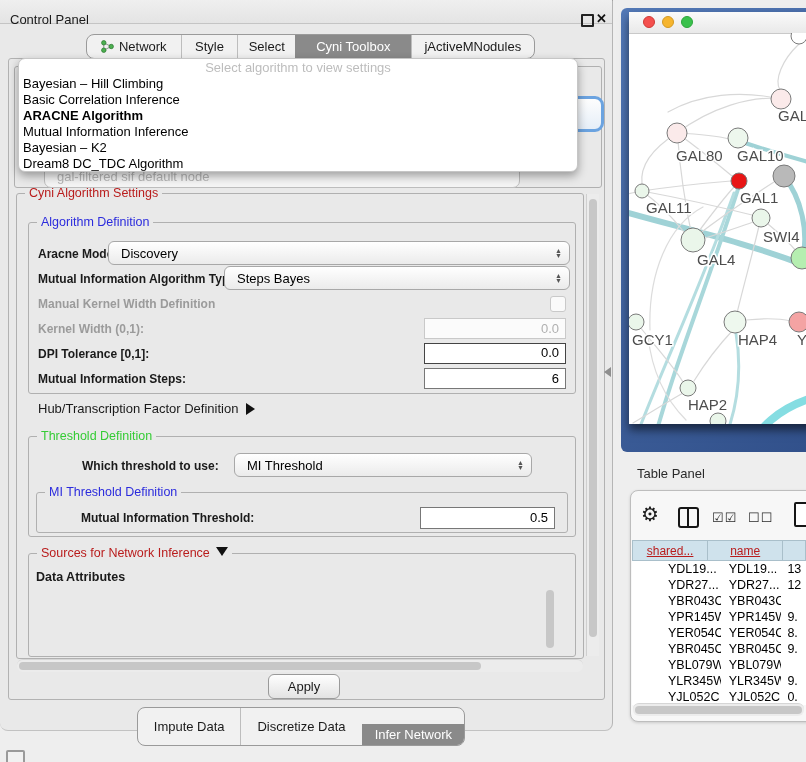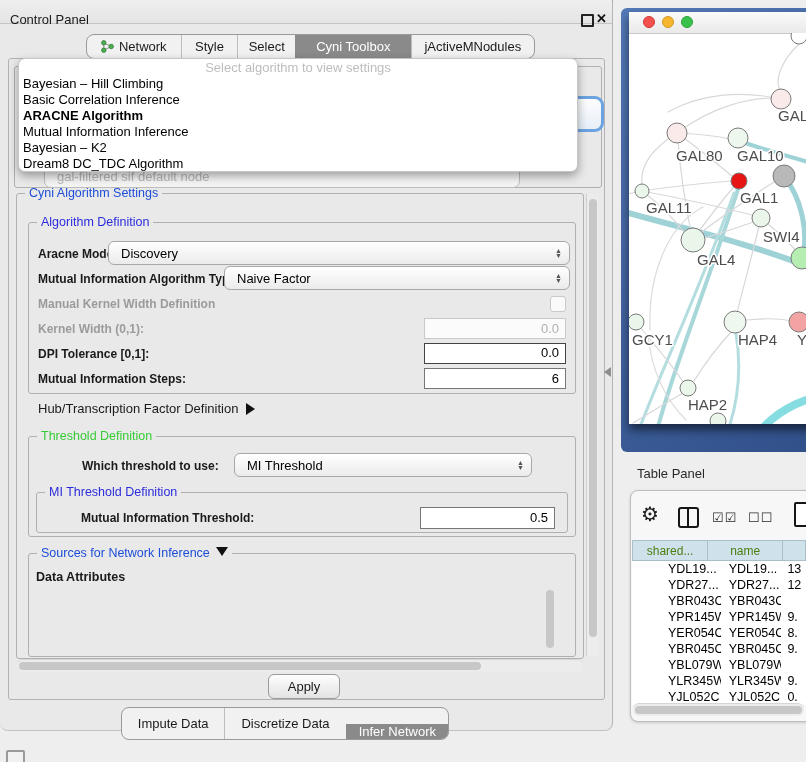--- a/index.html
+++ b/index.html
@@ -20,30 +20,30 @@
   .close-icon{left:596px;top:11px;font-size:13px;font-weight:bold;color:#111;}
 
   
   .seg{display:flex;border:1px solid #9a9a9a;border-radius:8px;background:#f1f1f1;
        overflow:hidden;box-sizing:border-box;}
   .seg .tab{display:flex;align-items:center;justify-content:center;
        font-size:13px;color:#1a1a1a;border-left:1px solid #bdbdbd;box-sizing:border-box;}
   .seg .tab:first-child{border-left:none;}
   .seg .tab.sel{background:#8a8a8a;color:#fff;border-left-color:#8a8a8a;}
   .top-tabs{left:86px;top:34px;width:449px;height:25px;}
-  .bot-tabs{left:121px;top:707px;width:328px;height:33px;}
+  .bot-tabs{left:137px;top:707px;width:328px;height:39px;}
   .net-ico{width:13px;height:13px;margin-right:5px;}
 
   .content{left:8px;top:58px;width:597px;height:642px;background:#e9e9e9;
       border:1px solid #b2b2b2;border-radius:3px;box-sizing:border-box;}
 
   
   .group{border:1px solid #b0b0b0;border-radius:3px;}
   .gtitle{position:absolute;top:-8px;left:8px;background:#e9e9e9;padding:0 4px;
-      font-size:12.5px;color:#1d4ed8;white-space:nowrap;}
+      font-size:12.5px;color:#b91c1c;white-space:nowrap;}
   .gtitle.blue{color:#2b2bdd;}
   .gtitle.green{color:#35cc35;}
 
   
   .dd{left:18px;top:58px;width:560px;height:114px;background:#fff;
       border:1px solid #c6c6c6;border-radius:7px;z-index:10;
       box-shadow:0 4px 10px rgba(0,0,0,.35);box-sizing:border-box;}
   .dd-prompt{text-align:center;color:#bdbdbd;font-size:13px;height:16px;padding-top:1px;}
   .dd-item{height:16px;line-height:16px;font-size:13px;color:#000;padding-left:4px;white-space:nowrap;}
   .dd-item.bold{font-weight:bold;}
@@ -114,22 +114,22 @@
       box-shadow:0 1px 3px rgba(0,0,0,.15);}
   .gear{left:641px;top:504px;font-size:20px;color:#1c1c1c;line-height:20px;}
   .cols-icon{left:678px;top:507px;width:17px;height:17px;border:2px solid #161616;border-radius:3px;}
   .cols-icon div{position:absolute;left:7px;top:0;width:2px;height:100%;background:#161616;}
   .cbx{font-size:13px;color:#2a2a2a;letter-spacing:1px;}
   .doc-icon{left:794px;top:502px;width:16px;height:21px;border:2px solid #161616;border-radius:2px;background:#fff;}
 
   .tbl{left:632px;top:540px;width:174px;}
   .tbl-head{display:flex;height:21px;background:#cfe2ec;border:1px solid #a9bfca;
       box-sizing:border-box;}
-  .tbl-head .hc{font-size:12px;color:#4d7c0f;display:flex;align-items:center;
-      justify-content:center;border-right:1px solid #a9bfca;box-sizing:border-box;}
+  .tbl-head .hc{font-size:12px;color:#b91c1c;display:flex;align-items:center;
+      justify-content:center;border-right:1px solid #a9bfca;box-sizing:border-box;text-decoration:underline;}
   .tbl-body{background:#fff;}
   .tbl-row{display:flex;height:16px;line-height:16px;font-size:12.5px;color:#000;padding-left:28px;}
   .tbl-row .c{overflow:hidden;white-space:nowrap;box-sizing:border-box;}
   .c1{width:76px;padding-left:8px;}
   .c2{width:76px;padding-left:8px;}
   .c3{width:30px;padding-left:6px;}
 
   .tp-hscroll{left:633px;top:703px;width:171px;height:12px;}
   .mini-icon{left:6px;top:750px;width:15px;height:14px;border:2px solid #9a9a9a;
       border-radius:2px;background:#f1f1f1;}
@@ -209,21 +209,21 @@
   <div class="abs combo" style="left:108px;top:241px;width:462px;height:24px;">
     <span>Discovery</span>
     <span class="stepper">
         <span>▲</span>
         <span>▼</span>
       </span>
   </div>
 
   <div class="abs lbl" style="left:38px;top:272px;">Mutual Information Algorithm Type:</div>
   <div class="abs combo" style="left:224px;top:266px;width:346px;height:24px;">
-    <span>Naive Factor</span>
+    <span>Steps Bayes</span>
     <span class="stepper">
         <span>▲</span>
         <span>▼</span>
       </span>
   </div>
 
   <div class="abs lbl-dis" style="left:38px;top:297px;">Manual Kernel Width Definition</div>
   <div class="abs chk" style="left:550px;top:296px;"></div>
 
   <div class="abs lbl-dis" style="left:38px;top:322px;">Kernel Width (0,1):</div>

